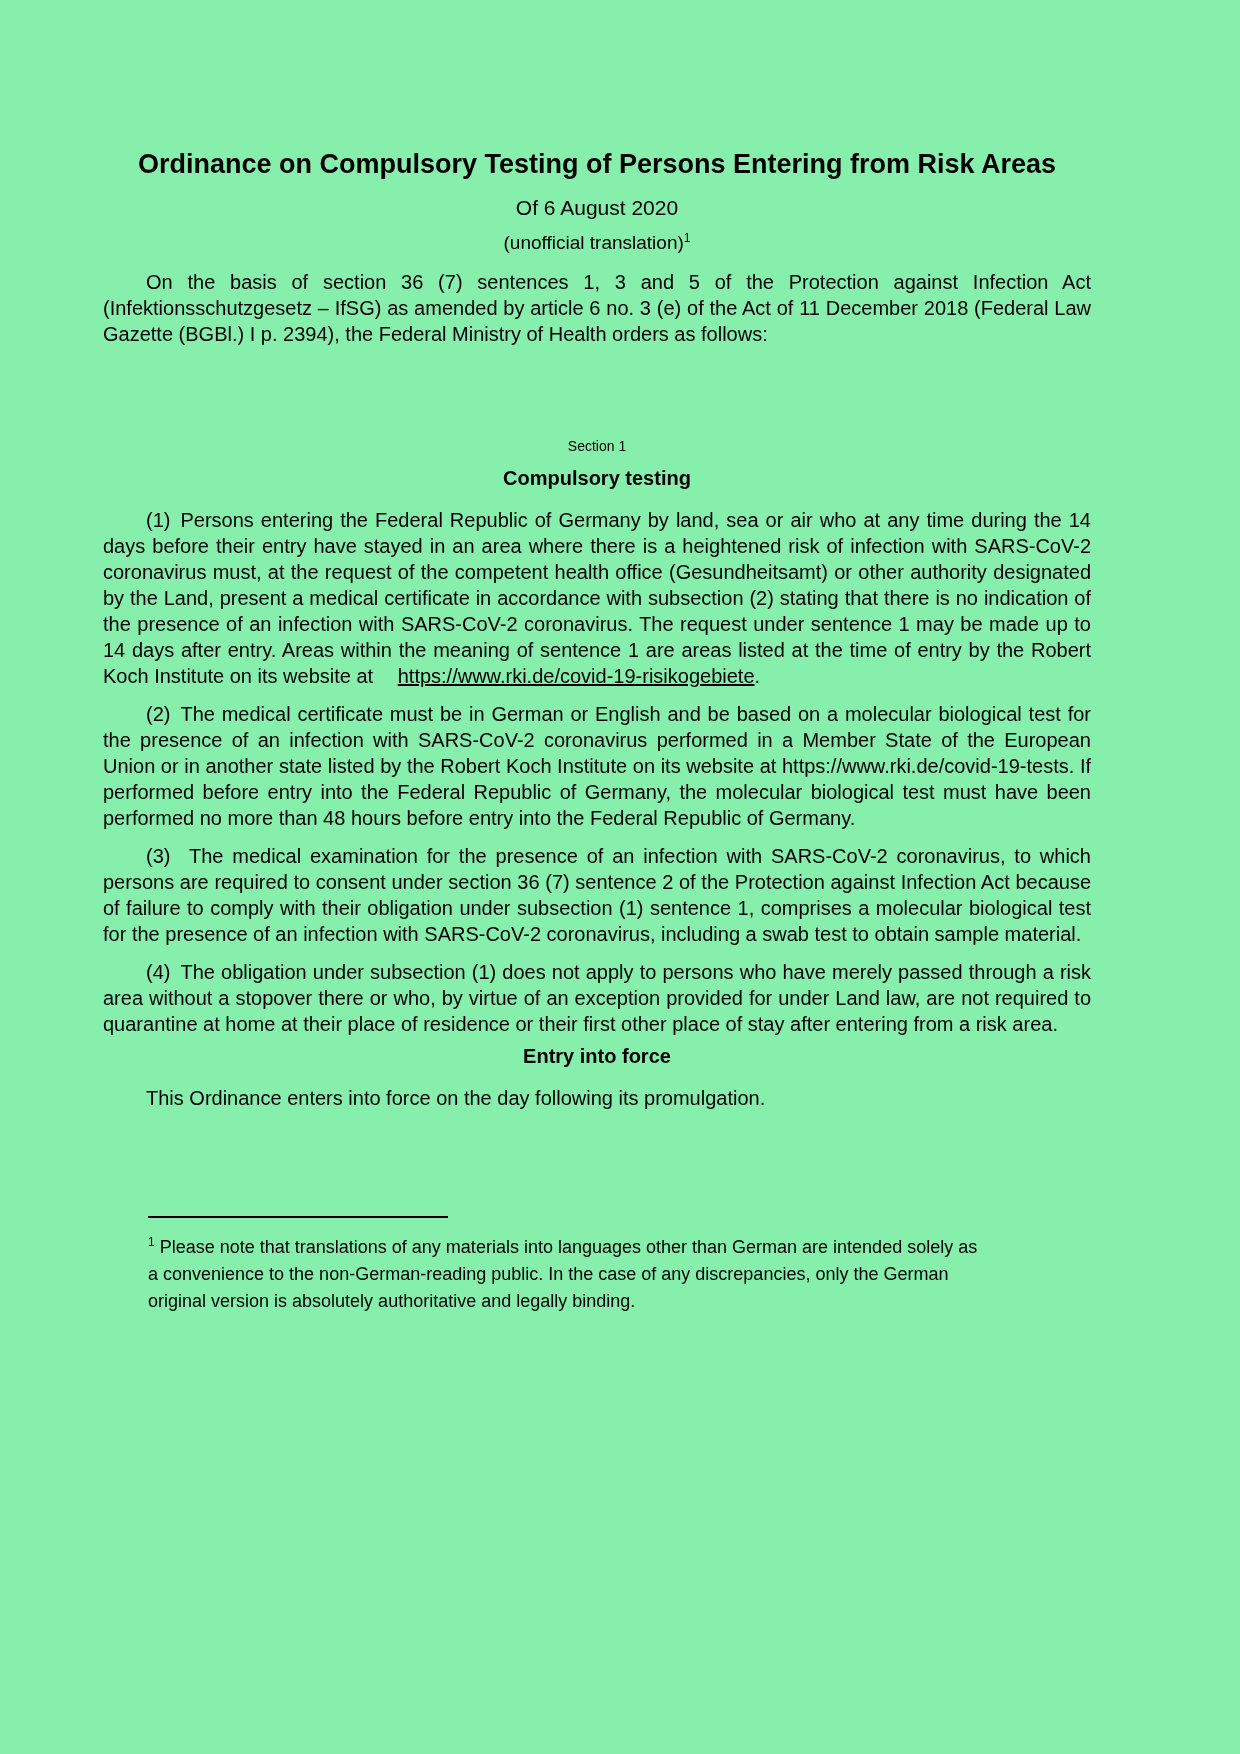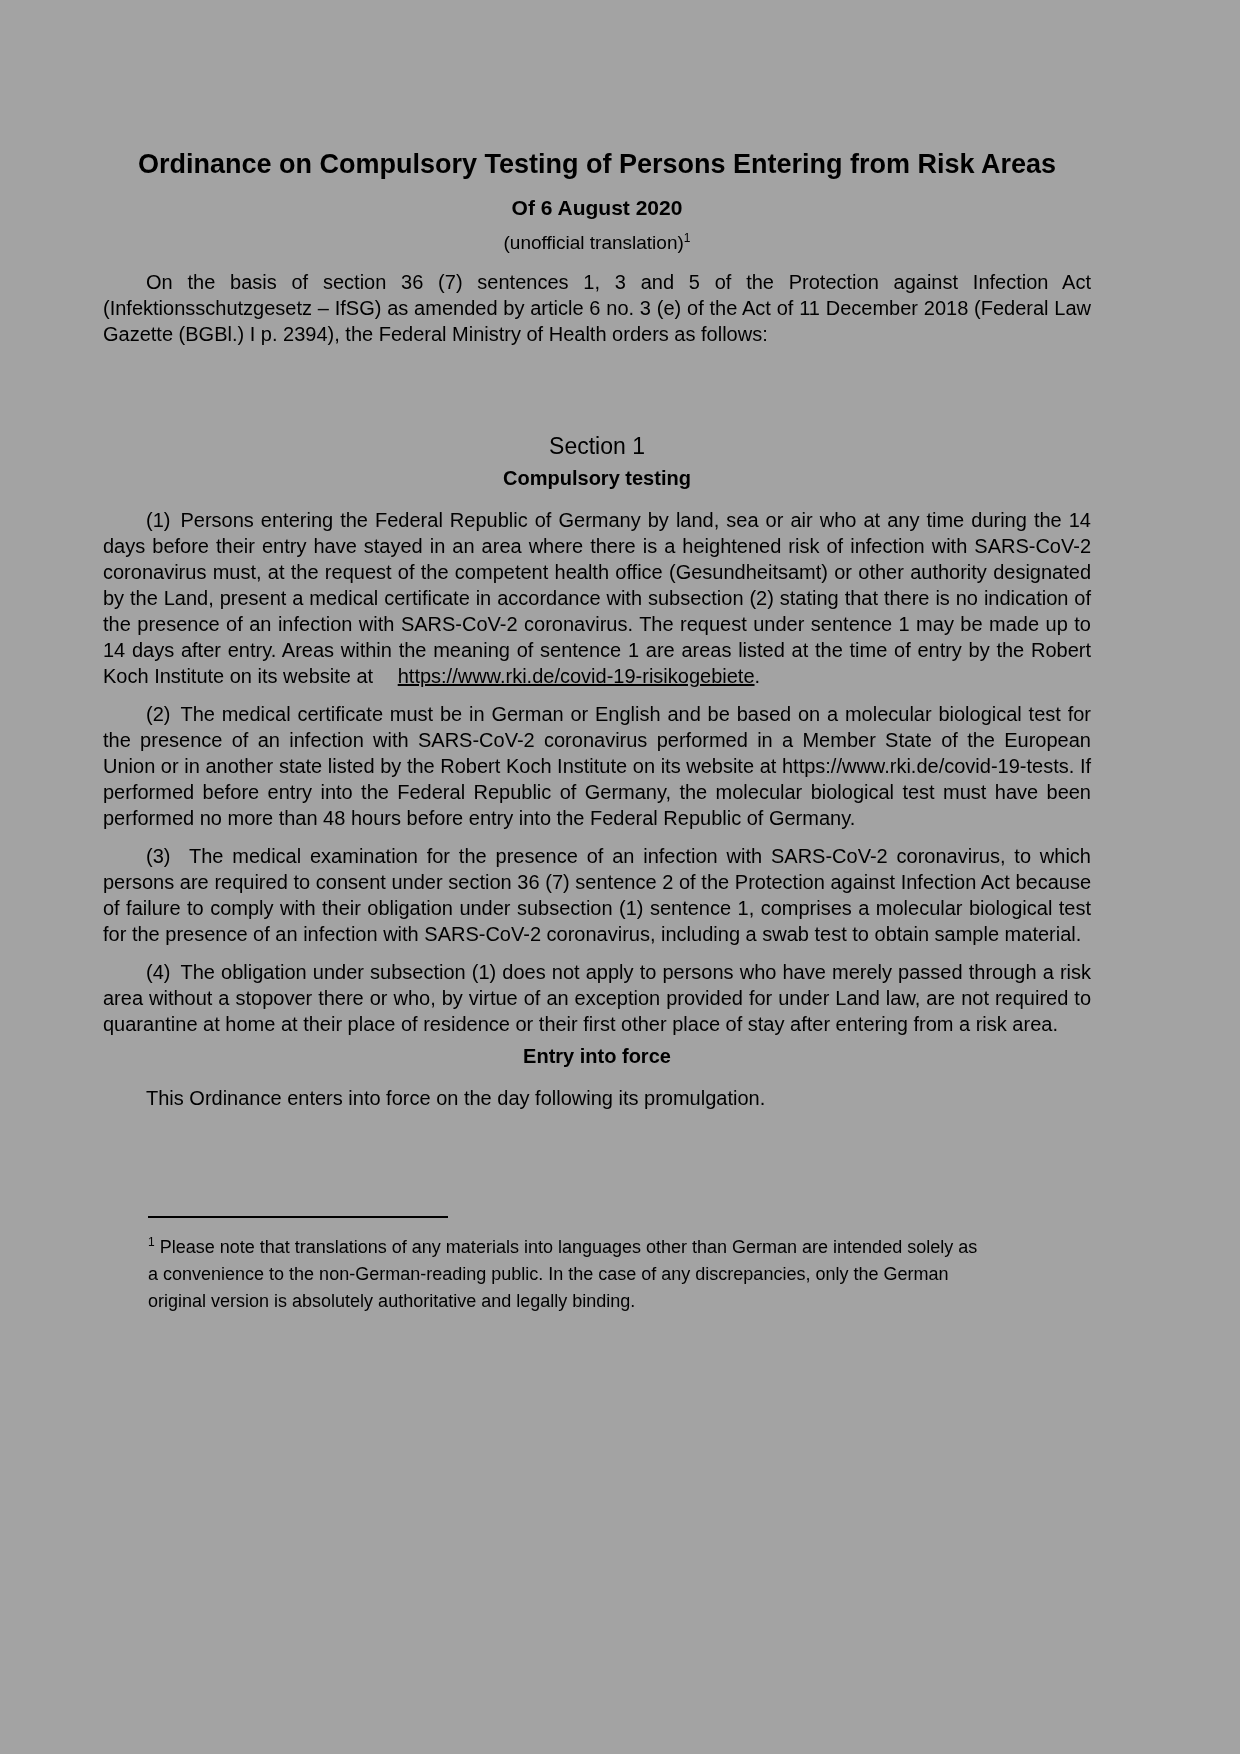--- a/index.html
+++ b/index.html
@@ -1,60 +1,60 @@
 <!DOCTYPE html>
 <html><head>
 <meta charset="utf-8">
 <style>
   html, body { margin: 0; padding: 0; background: #e8e8e8; }
   .page {
     position: relative;
     width: 1240px;
     height: 1754px;
     margin: 0 auto;
-    background: #a3a3a3;
+    background: #86efac;
     box-sizing: border-box;
     padding: 147px 149px 40px 103px;
     font-family: "Liberation Sans", sans-serif;
     font-size: 20px;
     line-height: 26px;
     color: #000000;
   }
   .title {
     margin: 0;
     font-size: 27px;
     line-height: 34px;
     font-weight: bold;
     text-align: center;
     text-indent: 0;
   }
   .date-line {
     margin: 15px 0 8px 0;
     font-size: 21px;
     line-height: 23px;
-    font-weight: bold;
+    font-weight: normal;
     text-align: center;
   }
   .trans-line {
     margin: 9px 0 16px 0;
     font-size: 19px;
     line-height: 20px;
     text-align: center;
   }
   .trans-line sup, .footnote sup { font-size: 12px; }
   p.body-par {
     margin: 12px 0 0 0;
     text-align: justify;
     text-indent: 43px;
   }
   .sec-head {
     margin: 86px 0 0 0;
     text-align: center;
     font-weight: normal;
-    font-size: 23px;
+    font-size: 14px;
     line-height: 26px;
   }
   .sec-head.sec2 { margin-top: 66px; }
   .sec-sub {
     margin: 6px 0 16px 0;
     text-align: center;
     font-weight: bold;
     font-size: 20px;
     line-height: 26px;
   }

